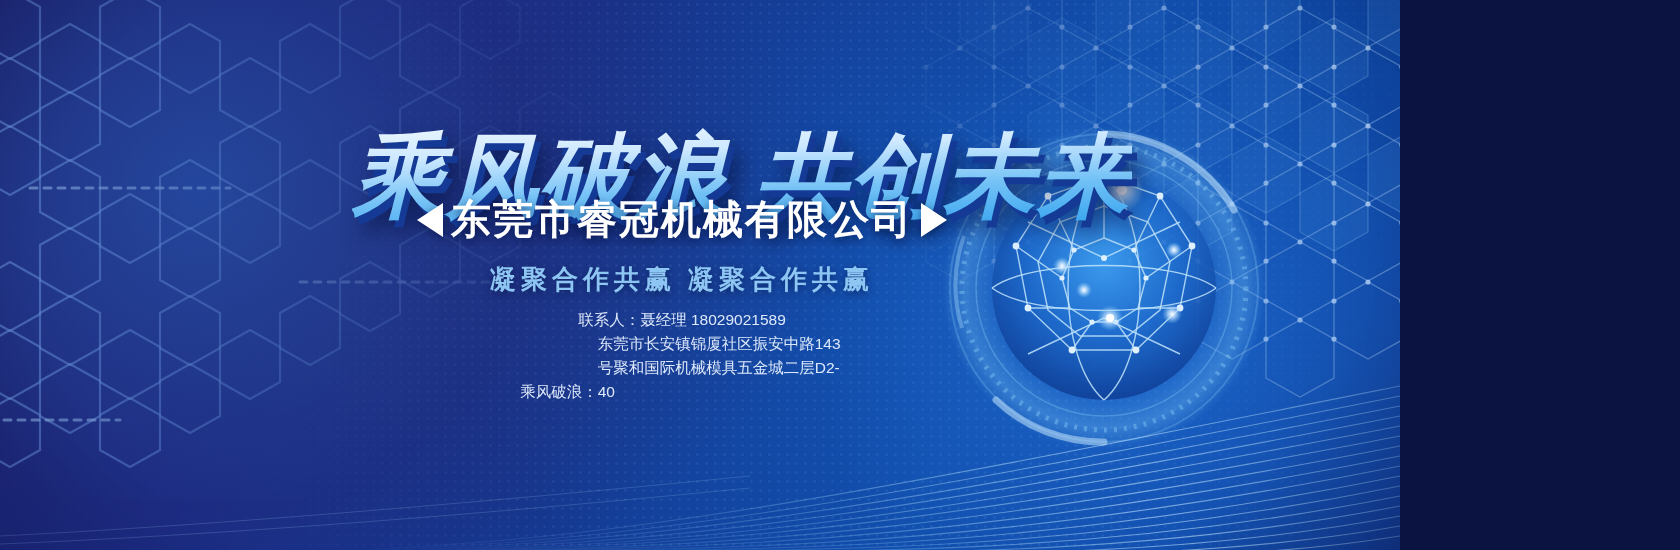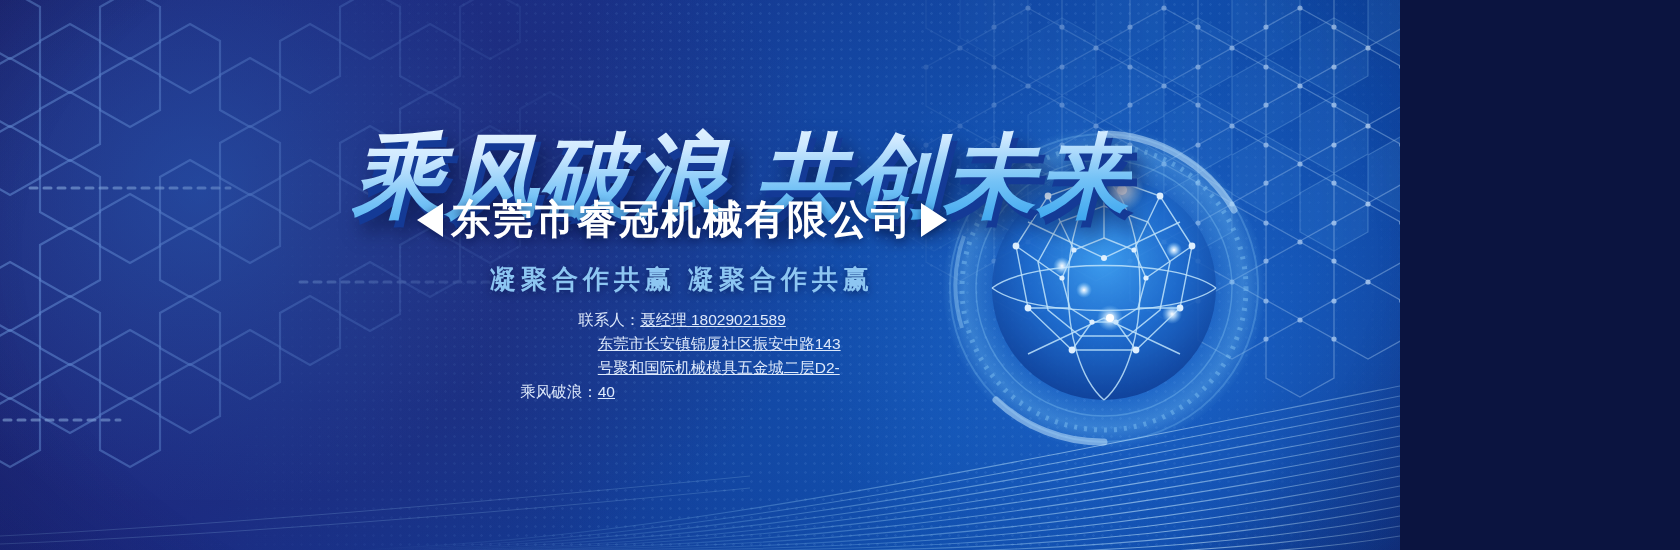--- a/index.html
+++ b/index.html
@@ -115,21 +115,21 @@
     font-size: 15.5px;
     line-height: 1.55;
     text-align: center;
   }
   .contact-line {
     display: flex;
     justify-content: center;
     align-items: flex-end;
   }
   .contact-label { white-space: nowrap; flex: none; }
-  .contact-value { text-align: left; text-decoration: underline; }
+  .contact-value { text-align: left; }
   .addr-line .contact-value { width: 246px; }
 
   
   .globe-wrap {
     position: absolute;
     right: 126px;
     top: 118px;
     width: 340px;
     height: 340px;
   }

